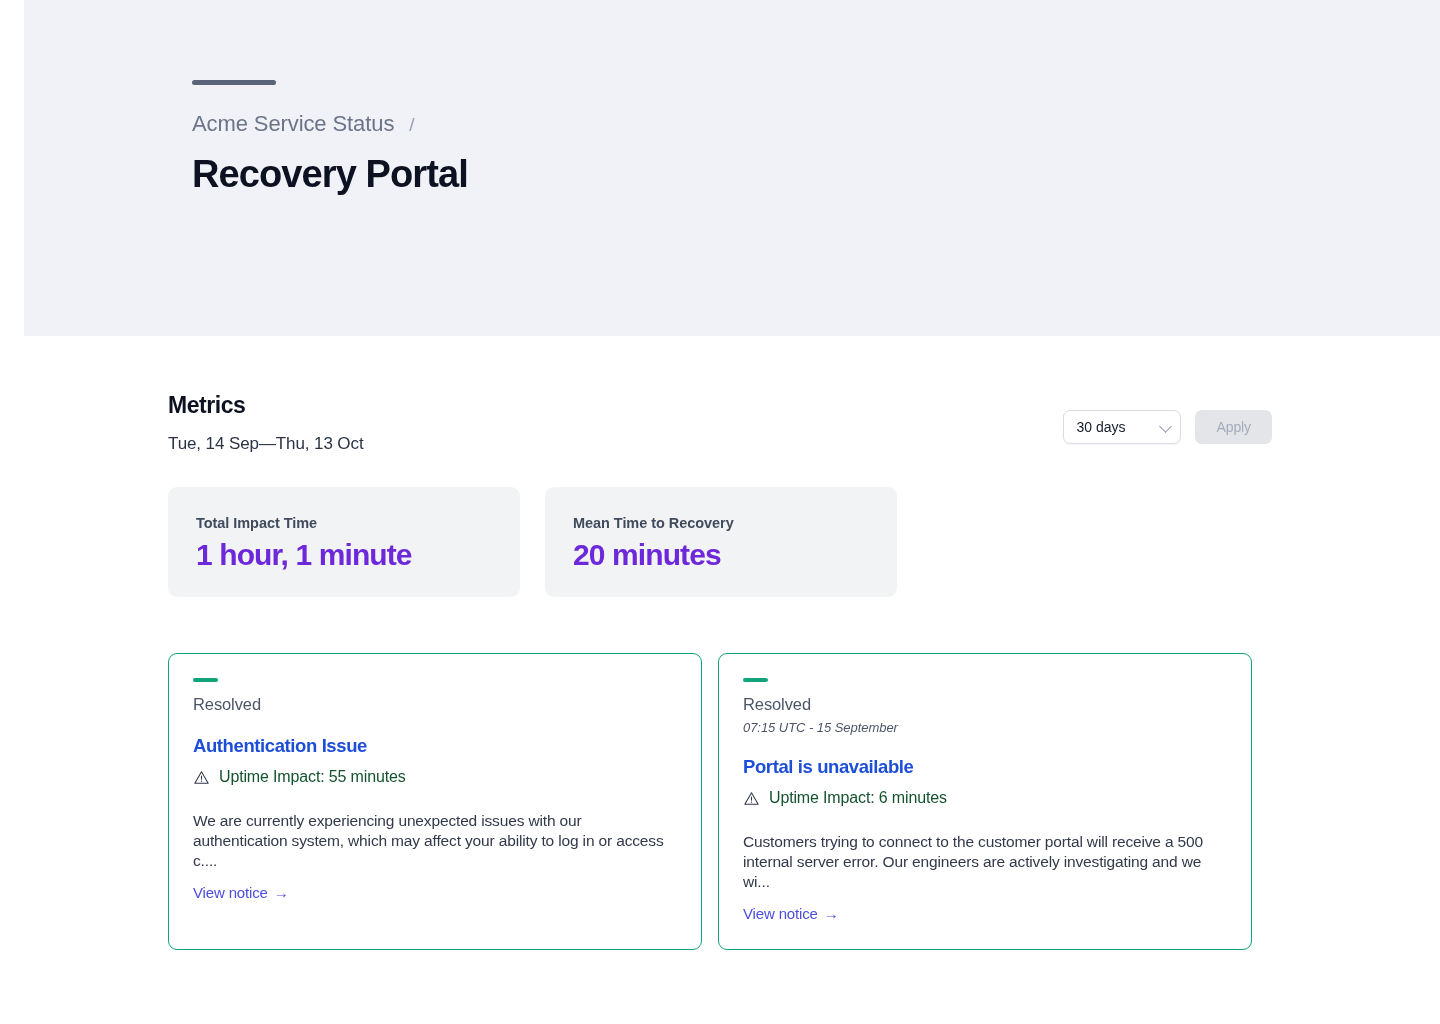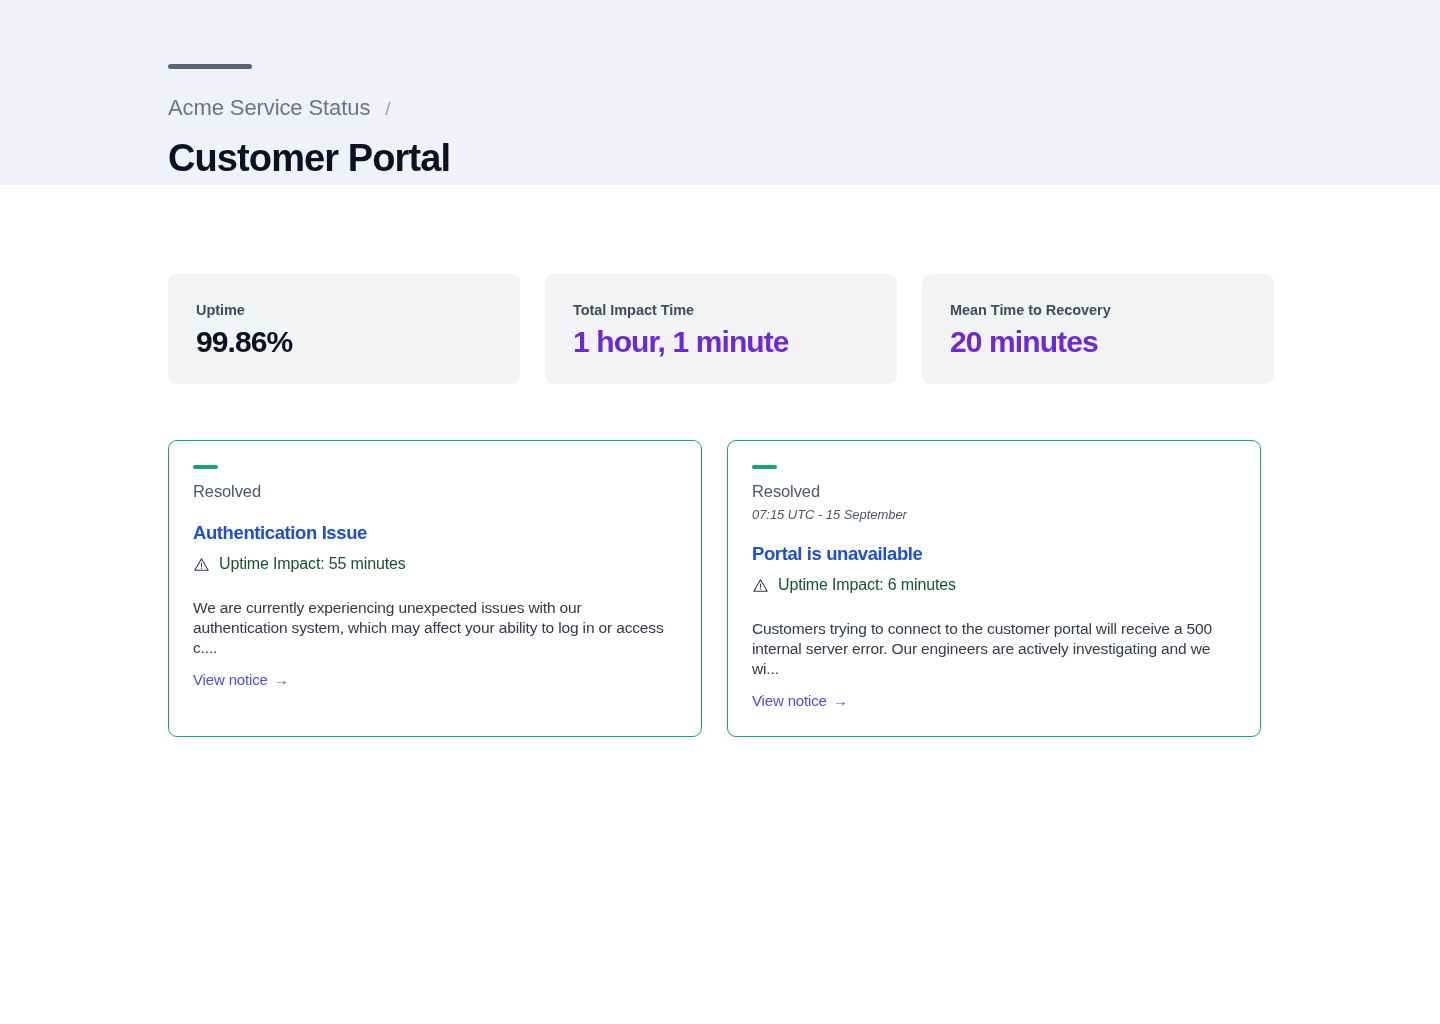--- a/index.html
+++ b/index.html
@@ -10,22 +10,23 @@
     background: #ffffff;
     font-family: "Liberation Sans", sans-serif;
     -webkit-font-smoothing: antialiased;
   }
 
   .page { position: relative; width: 1440px; height: 1024px; overflow: hidden; }
 
   
   .header {
     background: #f0f2f7;
-    height: 185px;
-    padding: 64px 0 0 168px;
+    height: 336px;
+    padding: 80px 0 0 168px;
+    margin-left: 24px;
   }
   .accent-bar {
     width: 84px;
     height: 5px;
     border-radius: 3px;
     background: #5a6478;
   }
   .breadcrumb {
     margin-top: 26px;
     display: flex;
@@ -128,21 +129,21 @@
     letter-spacing: -0.9px;
     font-weight: 700;
   }
   .metric-value.strong { font-weight: 700; color: #0d1222; }
 
   
   .incident-grid {
     margin-top: 56px;
     display: grid;
     grid-template-columns: repeat(2, 534px);
-    gap: 25px;
+    gap: 16px;
   }
   .incident-card {
     border: 1.5px solid #12a37a;
     border-radius: 9px;
     background: #ffffff;
     padding: 24px 24px 26px 24px;
     min-height: 252px;
   }
   .status-dash {
     width: 25px;
@@ -202,31 +203,40 @@
 <body>
 
 <div class="page">
 
   <div class="header">
     <div class="accent-bar"></div>
     <div class="breadcrumb">
       <span>Acme Service Status</span>
       <span class="crumb-sep">/</span>
     </div>
-    <h1 class="page-title">Customer Portal</h1>
+    <h1 class="page-title">Recovery Portal</h1>
   </div>
 
   <div class="body">
 
+    <div class="metrics-head">
+      <div>
+        <div class="section-title">Metrics</div>
+        <div class="date-range">Tue, 14 Sep—Thu, 13 Oct</div>
+      </div>
+      <div class="controls">
+        <div class="select">
+          <span>30 days</span>
+          <span class="chev"></span>
+        </div>
+        <button class="apply-btn">Apply</button>
+      </div>
+    </div>
 
     <div class="metric-grid">
-      <div class="metric-card">
-        <div class="metric-label">Uptime</div>
-        <div class="metric-value strong">99.86%</div>
-      </div>
       <div class="metric-card">
         <div class="metric-label">Total Impact Time</div>
         <div class="metric-value">1 hour, 1 minute</div>
       </div>
       <div class="metric-card">
         <div class="metric-label">Mean Time to Recovery</div>
         <div class="metric-value">20 minutes</div>
       </div>
     </div>
 

